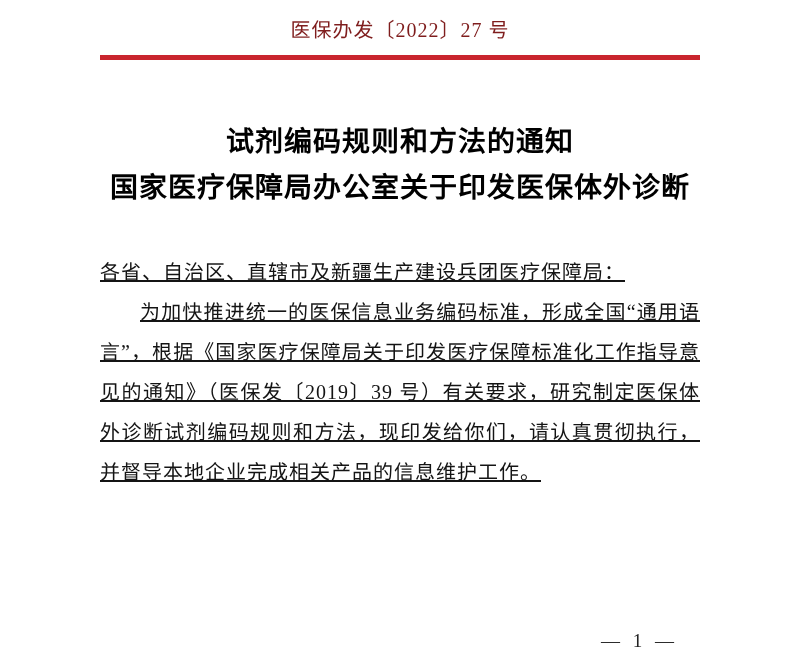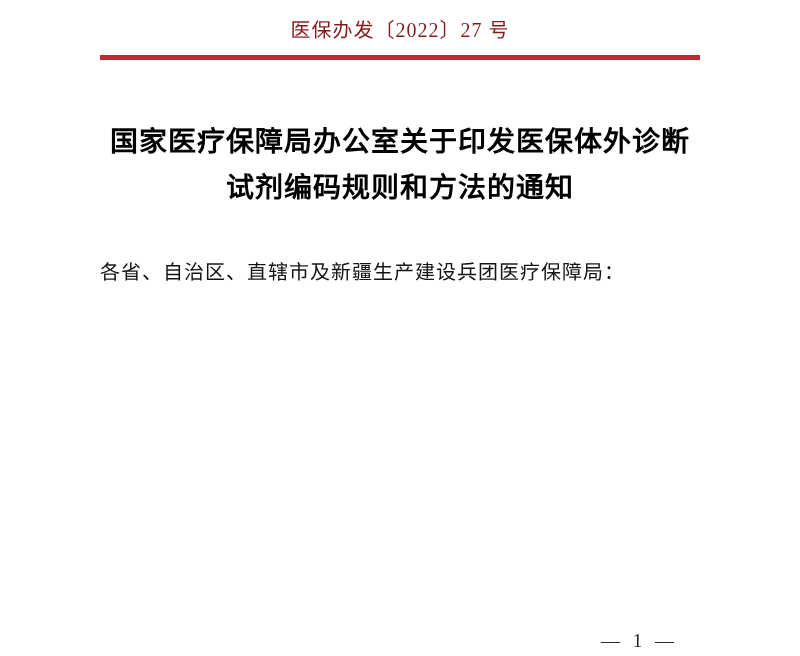--- a/index.html
+++ b/index.html
@@ -57,20 +57,21 @@
     width: 600px;
     font-size: 20px;
     line-height: 40px;
     text-align: justify;
     text-justify: inter-ideograph;
     letter-spacing: 1px;
     color: #141414;
   }
   .body-text p {
     margin: 0;
+    text-decoration: underline;
   }
   .body-text p.para {
     text-indent: 2em;
   }
   .page-number {
     position: absolute;
     top: 630px;
     right: 122px;
     font-size: 19px;
     letter-spacing: 4px;
@@ -79,21 +80,22 @@
   }
 </style>
 </head>
 <body>
 
 <div class="doc-number">医保办发〔2022〕27 号</div>
 
 <div class="red-rule" style="background: rgb(201, 37, 46);"></div>
 
 <h1 class="doc-title">
+  <span class="title-line">试剂编码规则和方法的通知</span>
   <span class="title-line">国家医疗保障局办公室关于印发医保体外诊断</span>
-  <span class="title-line">试剂编码规则和方法的通知</span>
 </h1>
 
 <div class="body-text">
   <p class="salutation">各省、自治区、直辖市及新疆生产建设兵团医疗保障局：</p>
+  <p class="para">为加快推进统一的医保信息业务编码标准，形成全国“通用语言”，根据《国家医疗保障局关于印发医疗保障标准化工作指导意见的通知》（医保发〔2019〕39 号）有关要求，研究制定医保体外诊断试剂编码规则和方法，现印发给你们，请认真贯彻执行，并督导本地企业完成相关产品的信息维护工作。</p>
 </div>
 
 <div class="page-number">— 1 —</div>
 
 </body></html>

